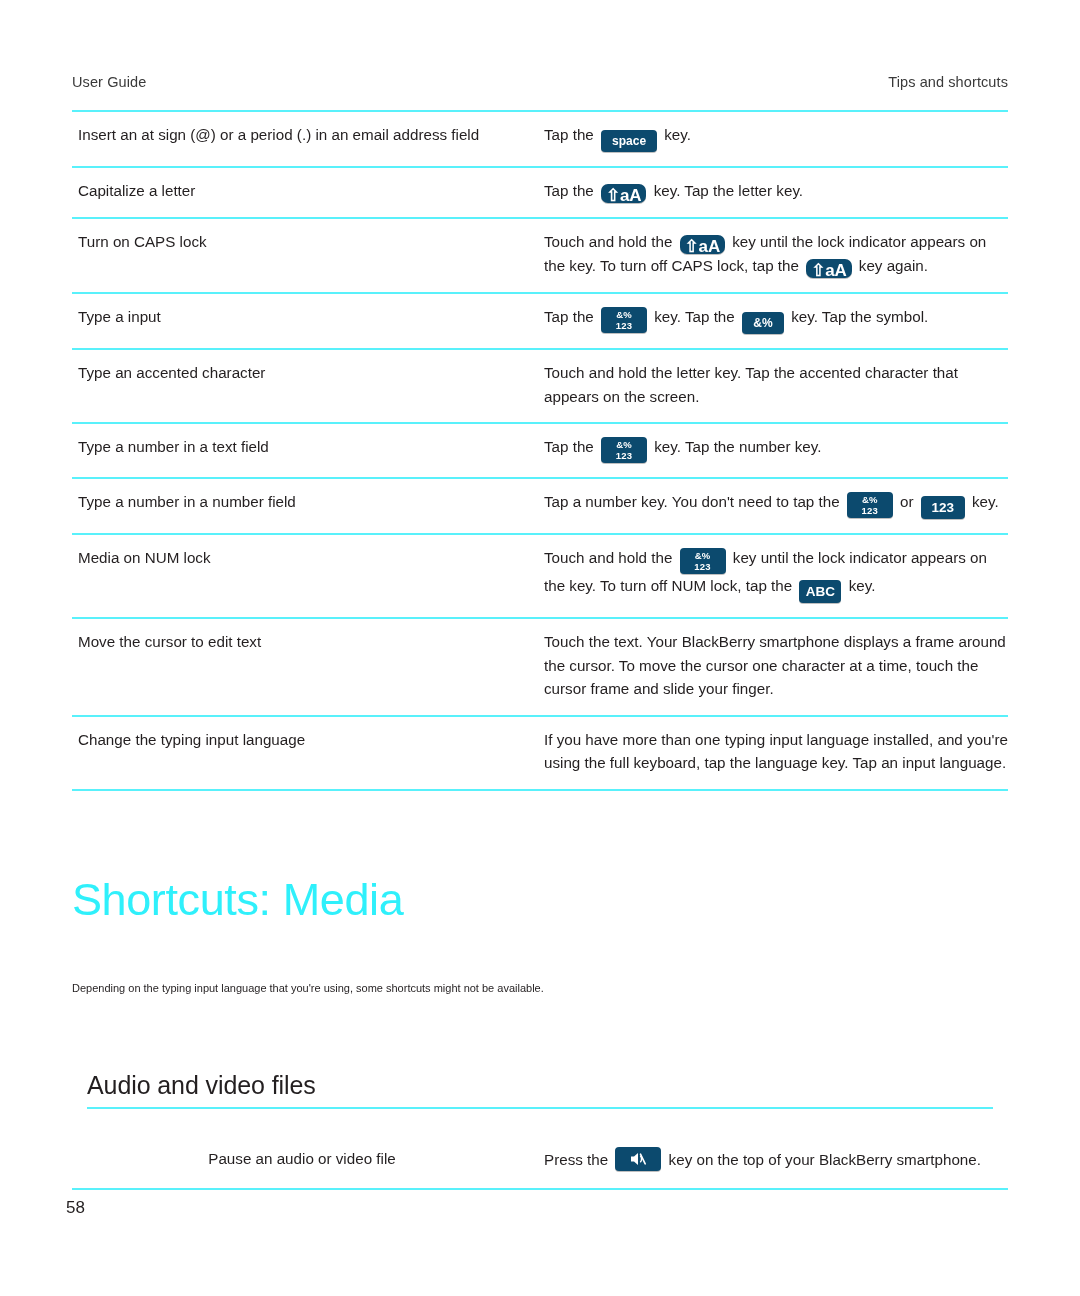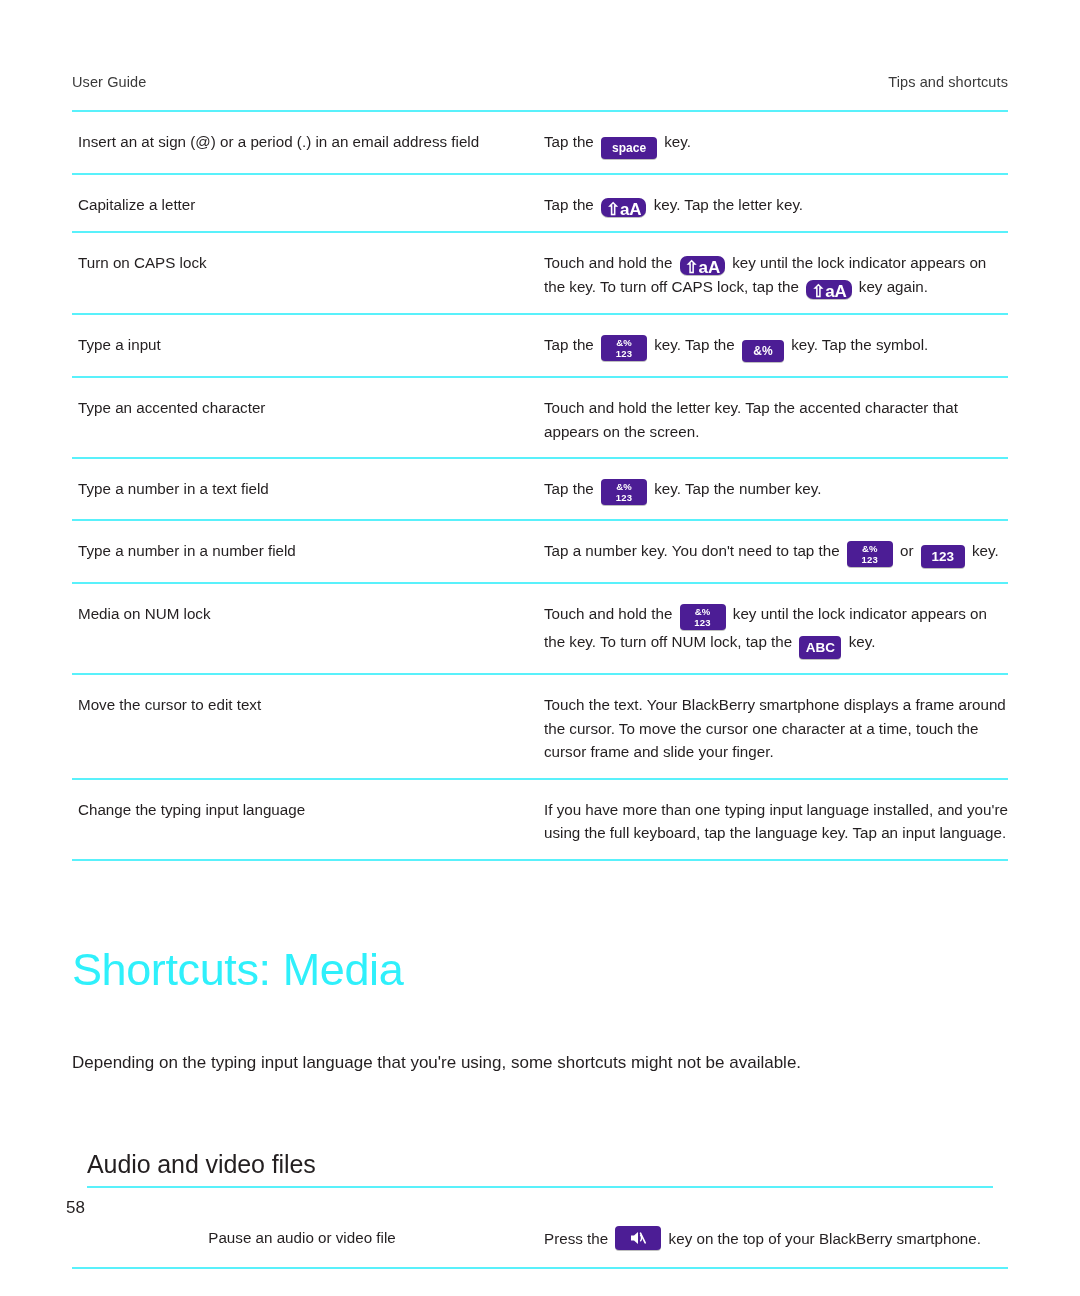--- a/index.html
+++ b/index.html
@@ -49,41 +49,41 @@
   .sc-table {
     width: 936px;
     border-collapse: collapse;
     border-top: 2px solid #59f1fb;
   }
   .sc-table tr {
     border-bottom: 2px solid #59f1fb;
   }
   .sc-table td {
     vertical-align: top;
-    padding: 18px 0 14px 0;
+    padding: 11px 0 14px 0;
     font-size: 15.2px;
     line-height: 1.55;
     color: #231f20;
   }
   .sc-table td.col-task {
     width: 468px;
     padding-left: 6px;
     padding-right: 14px;
     box-sizing: border-box;
   }
   .sc-table td.col-action {
     width: 468px;
     padding-left: 4px;
     box-sizing: border-box;
   }
 
   
   .key {
     display: inline-block;
-    background: #4c1d95;
+    background: #0c4a6e;
     color: #ffffff;
     border-radius: 4px;
     vertical-align: -5px;
     text-align: center;
     font-family: "Liberation Sans", sans-serif;
     font-weight: bold;
     box-sizing: border-box;
     margin: 0 3px;
     box-shadow: 0 1px 0 rgba(0,0,0,.25);
   }
@@ -154,21 +154,21 @@
   .h1-media {
     margin: 0;
     padding: 0;
     font-size: 45px;
     font-weight: normal;
     color: #2ff0fb;
     letter-spacing: -0.4px;
     line-height: 1;
   }
   .intro-para {
-    font-size: 17px;
+    font-size: 11px;
     line-height: 1.5;
     color: #231f20;
     margin: 0;
   }
   .h2-sub {
     margin: 15px;
     padding: 0 0 7px 0;
     font-size: 25px;
     font-weight: normal;
     color: #231f20;

